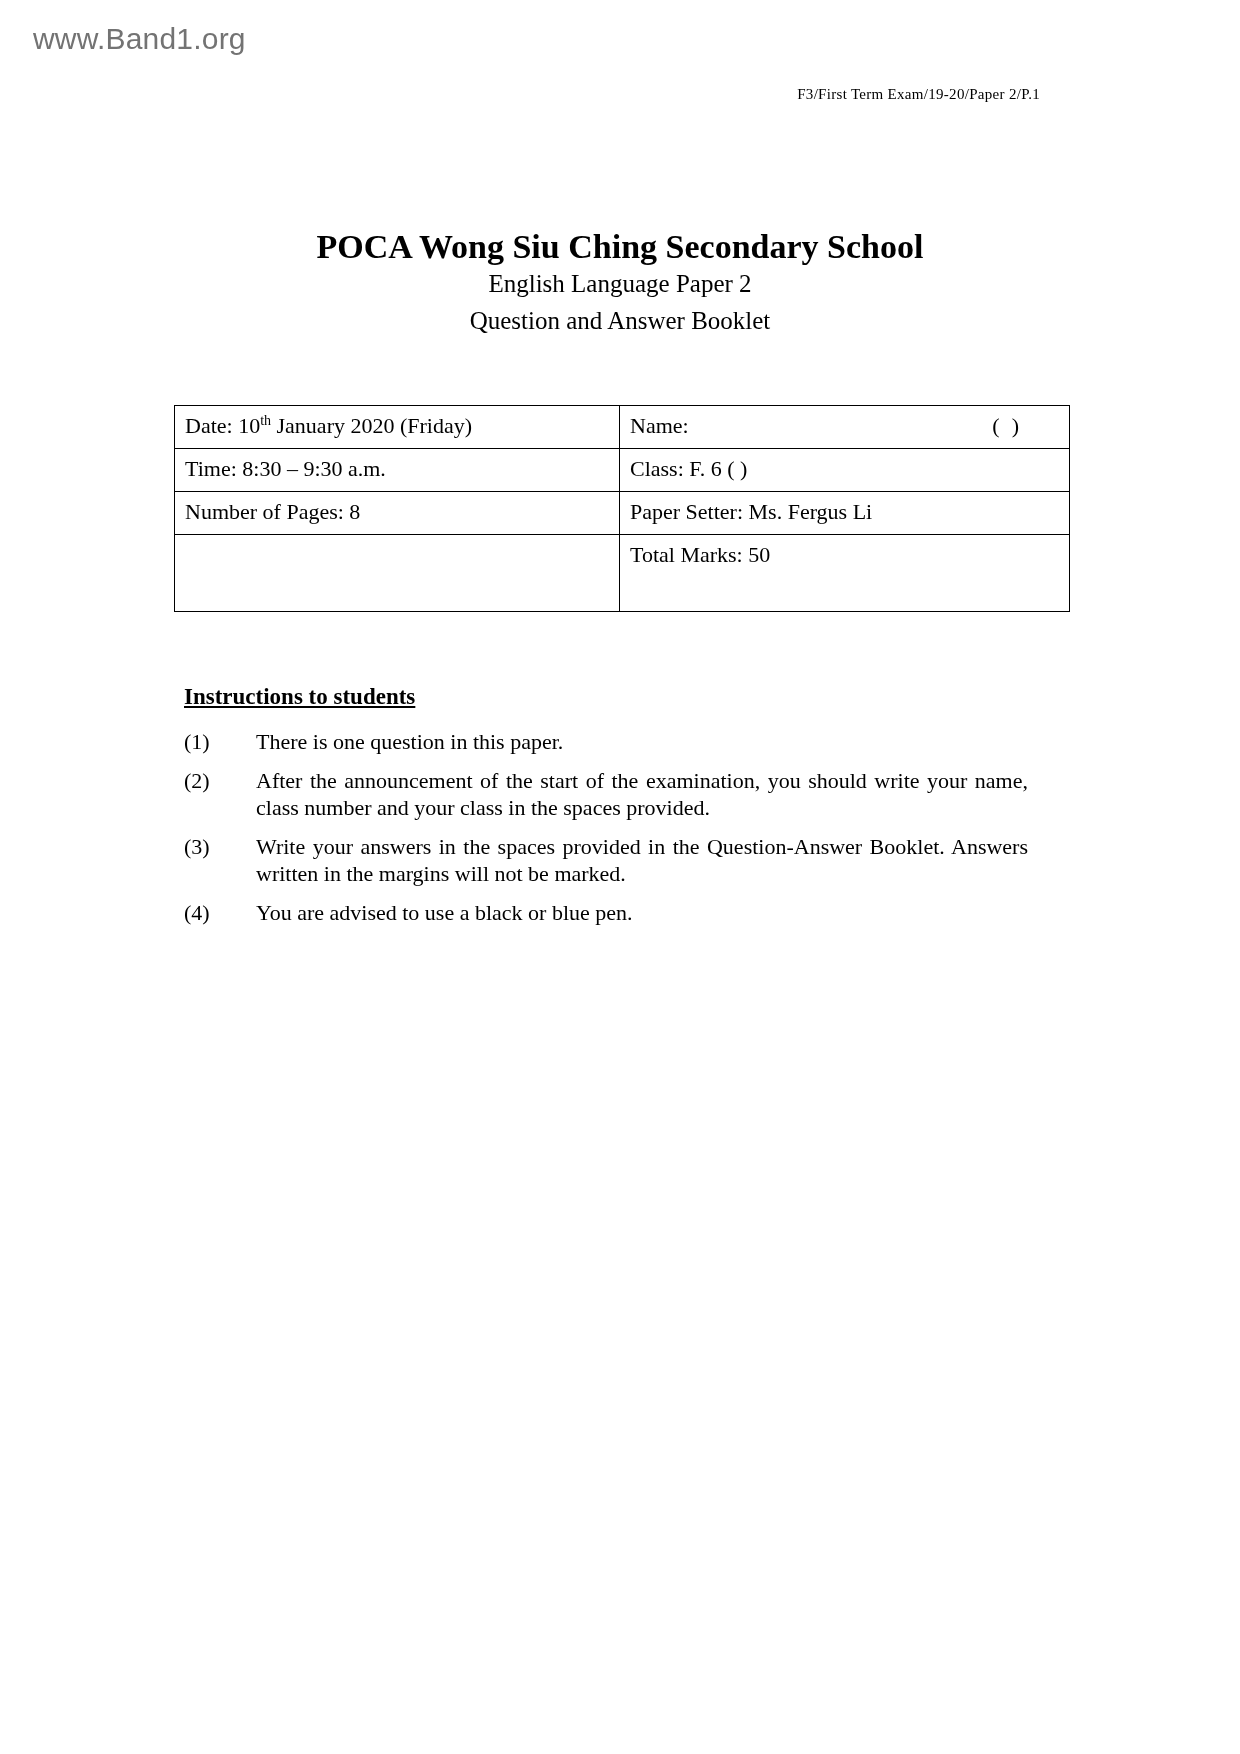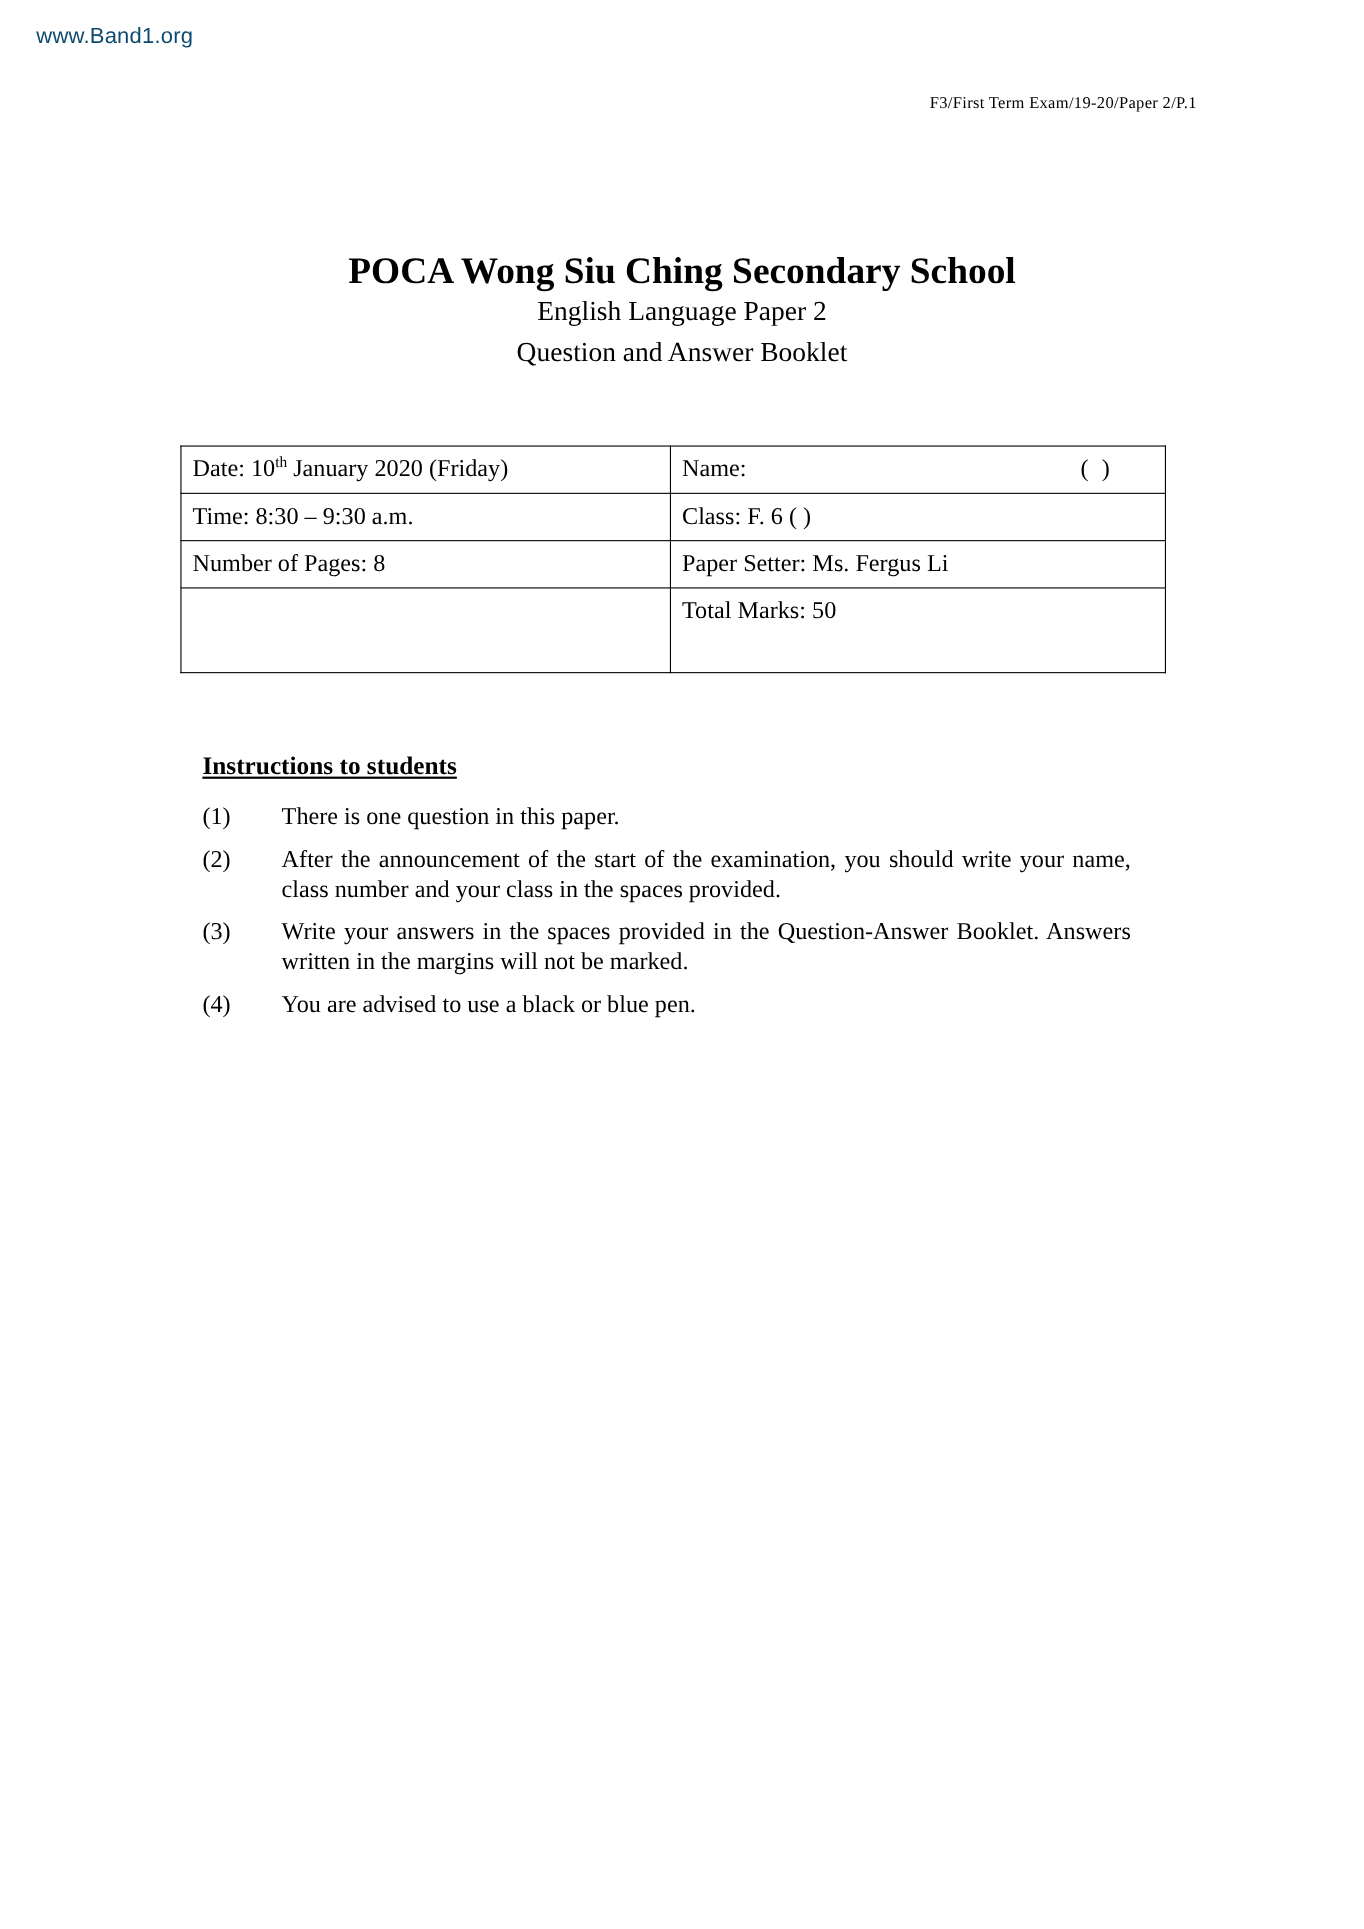--- a/index.html
+++ b/index.html
@@ -22,38 +22,37 @@
     width: 1240px;
     height: 1754px;
   }
 
   
   .watermark {
     position: absolute;
     left: 33px;
     top: 22px;
     font-family: "Liberation Sans", sans-serif;
-    font-size: 20px;
+    font-size: 30px;
     font-weight: 400;
     letter-spacing: 0.2px;
-    color: #0c4a6e;
+    color: #737373;
   }
 
   
   .header-code {
     position: absolute;
     left: 0;
     top: 86px;
     width: 1040px;
     text-align: right;
     font-family: "Liberation Serif", serif;
     font-size: 15px;
     letter-spacing: 0.3px;
     color: #000000;
-    padding-left: 48px;
   }
 
   
   .title-block {
     position: absolute;
     left: 0;
     top: 228px;
     width: 1240px;
     text-align: center;
   }
@@ -63,21 +62,21 @@
     color: #000000;
   }
   .title-block .line.bold {
     font-weight: bold;
     font-size: 34px;
   }
 
   
   .info-table {
     position: absolute;
-    left: 164px;
+    left: 174px;
     top: 405px;
     width: 853px;
     border-collapse: collapse;
     table-layout: fixed;
   }
   .info-table td {
     border: 1px solid #000000;
     padding: 6px 10px 8px 10px;
     font-size: 22px;
     line-height: 28px;

